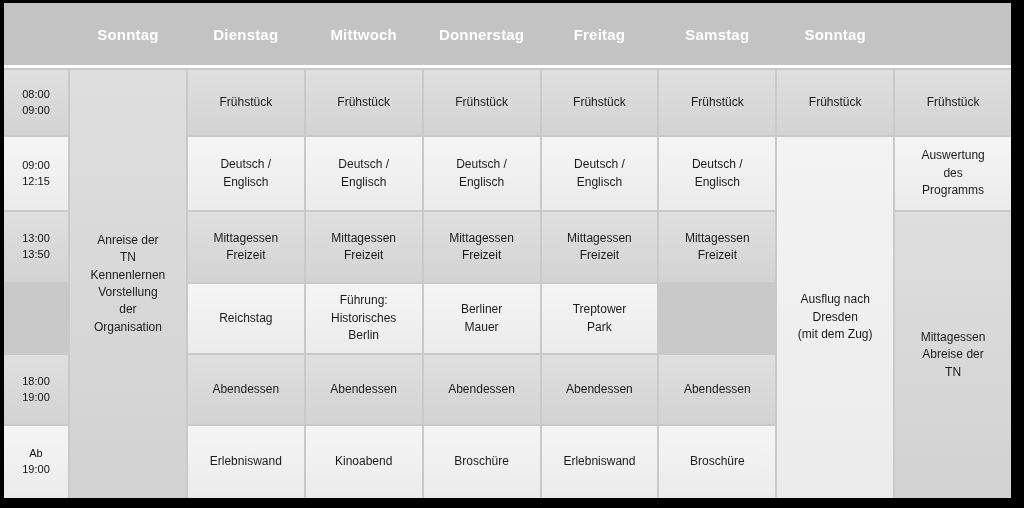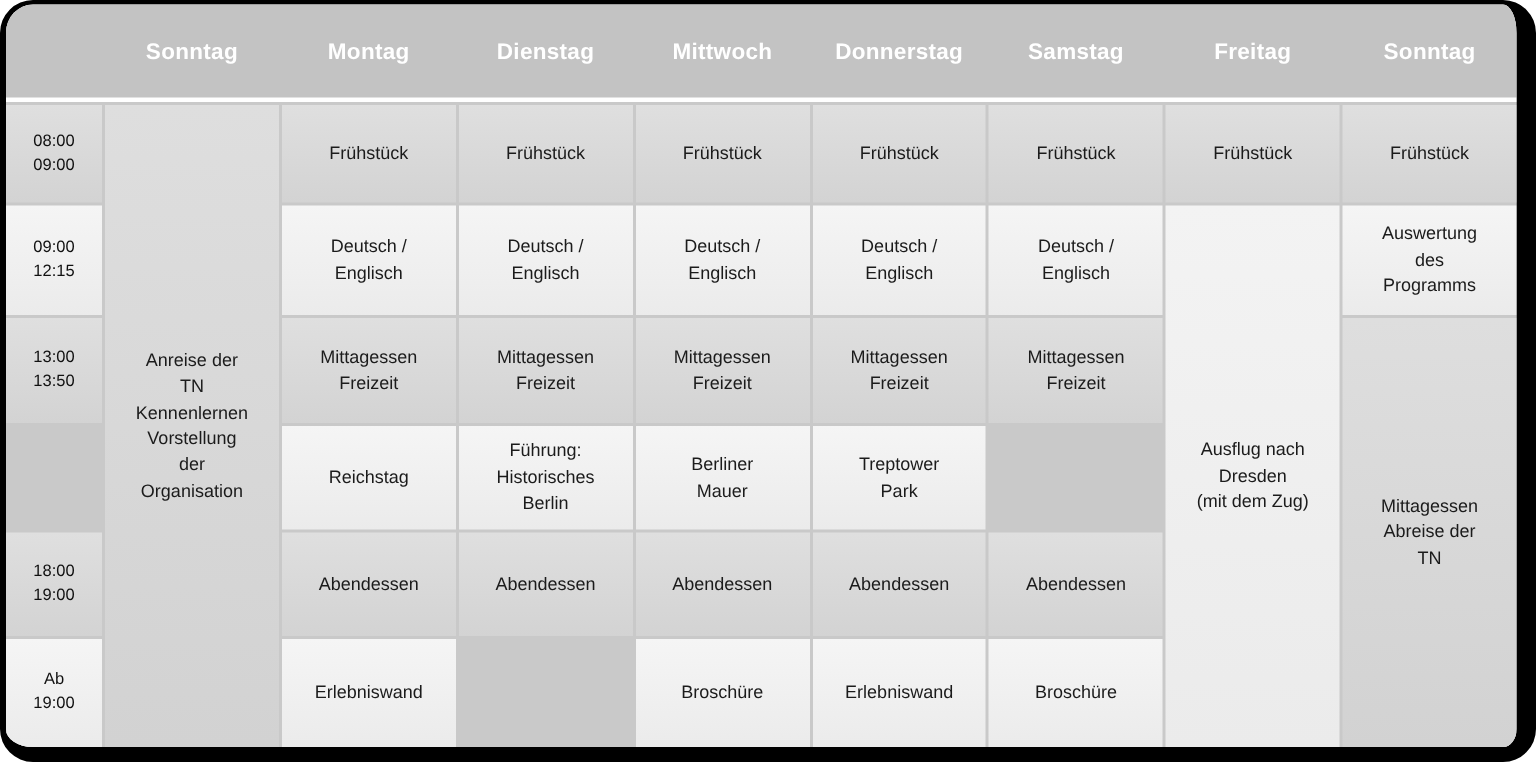--- a/index.html
+++ b/index.html
@@ -4,21 +4,21 @@
 <style>
   html, body { margin: 0; padding: 0; background: #ffffff; }
   body { font-family: "Liberation Sans", sans-serif; }
 
   .frame {
     width: 1024px;
     height: 508px;
     box-sizing: border-box;
     border: solid #000000;
     border-width: 3px 13px 10px 4px;
-    border-radius: 22px;
+    border-radius: 0;
     overflow: hidden;
     background: #c9c9c9;
   }
 
   .grid {
     display: grid;
     width: 100%;
     height: 100%;
     grid-template-columns: 64px repeat(8, 1fr);
     grid-template-rows: 65px 65px 73px 70px 69px 69px minmax(60px, 1fr);
@@ -69,26 +69,25 @@
 </style>
 </head>
 <body>
 
 <div class="frame">
   <div class="grid">
 
     <div class="header-row">
       <div class="hcell"></div>
       <div class="hcell">Sonntag</div>
-      <div class="hcell">Montag</div>
       <div class="hcell">Dienstag</div>
       <div class="hcell">Mittwoch</div>
       <div class="hcell">Donnerstag</div>
+      <div class="hcell">Freitag</div>
       <div class="hcell">Samstag</div>
-      <div class="hcell">Freitag</div>
       <div class="hcell">Sonntag</div>
     </div>
 
     <div class="cell time dark" style="grid-column:1;grid-row:2">08:00
 09:00</div>
     <div class="cell time light" style="grid-column:1;grid-row:3">09:00
 12:15</div>
     <div class="cell time dark" style="grid-column:1;grid-row:4">13:00
 13:50</div>
     <div class="cell time dark" style="grid-column:1;grid-row:6">18:00
@@ -114,20 +113,21 @@
 
     <div class="cell dark" style="grid-column:4;grid-row:2">Frühstück</div>
     <div class="cell light" style="grid-column:4;grid-row:3">Deutsch /
 Englisch</div>
     <div class="cell dark" style="grid-column:4;grid-row:4">Mittagessen
 Freizeit</div>
     <div class="cell light" style="grid-column:4;grid-row:5">Führung:
 Historisches
 Berlin</div>
     <div class="cell dark" style="grid-column:4;grid-row:6">Abendessen</div>
+    <div class="cell light" style="grid-column:4;grid-row:7">Kinoabend</div>
 
     <div class="cell dark" style="grid-column:5;grid-row:2">Frühstück</div>
     <div class="cell light" style="grid-column:5;grid-row:3">Deutsch /
 Englisch</div>
     <div class="cell dark" style="grid-column:5;grid-row:4">Mittagessen
 Freizeit</div>
     <div class="cell light" style="grid-column:5;grid-row:5">Berliner
 Mauer</div>
     <div class="cell dark" style="grid-column:5;grid-row:6">Abendessen</div>
     <div class="cell light" style="grid-column:5;grid-row:7">Broschüre</div>

